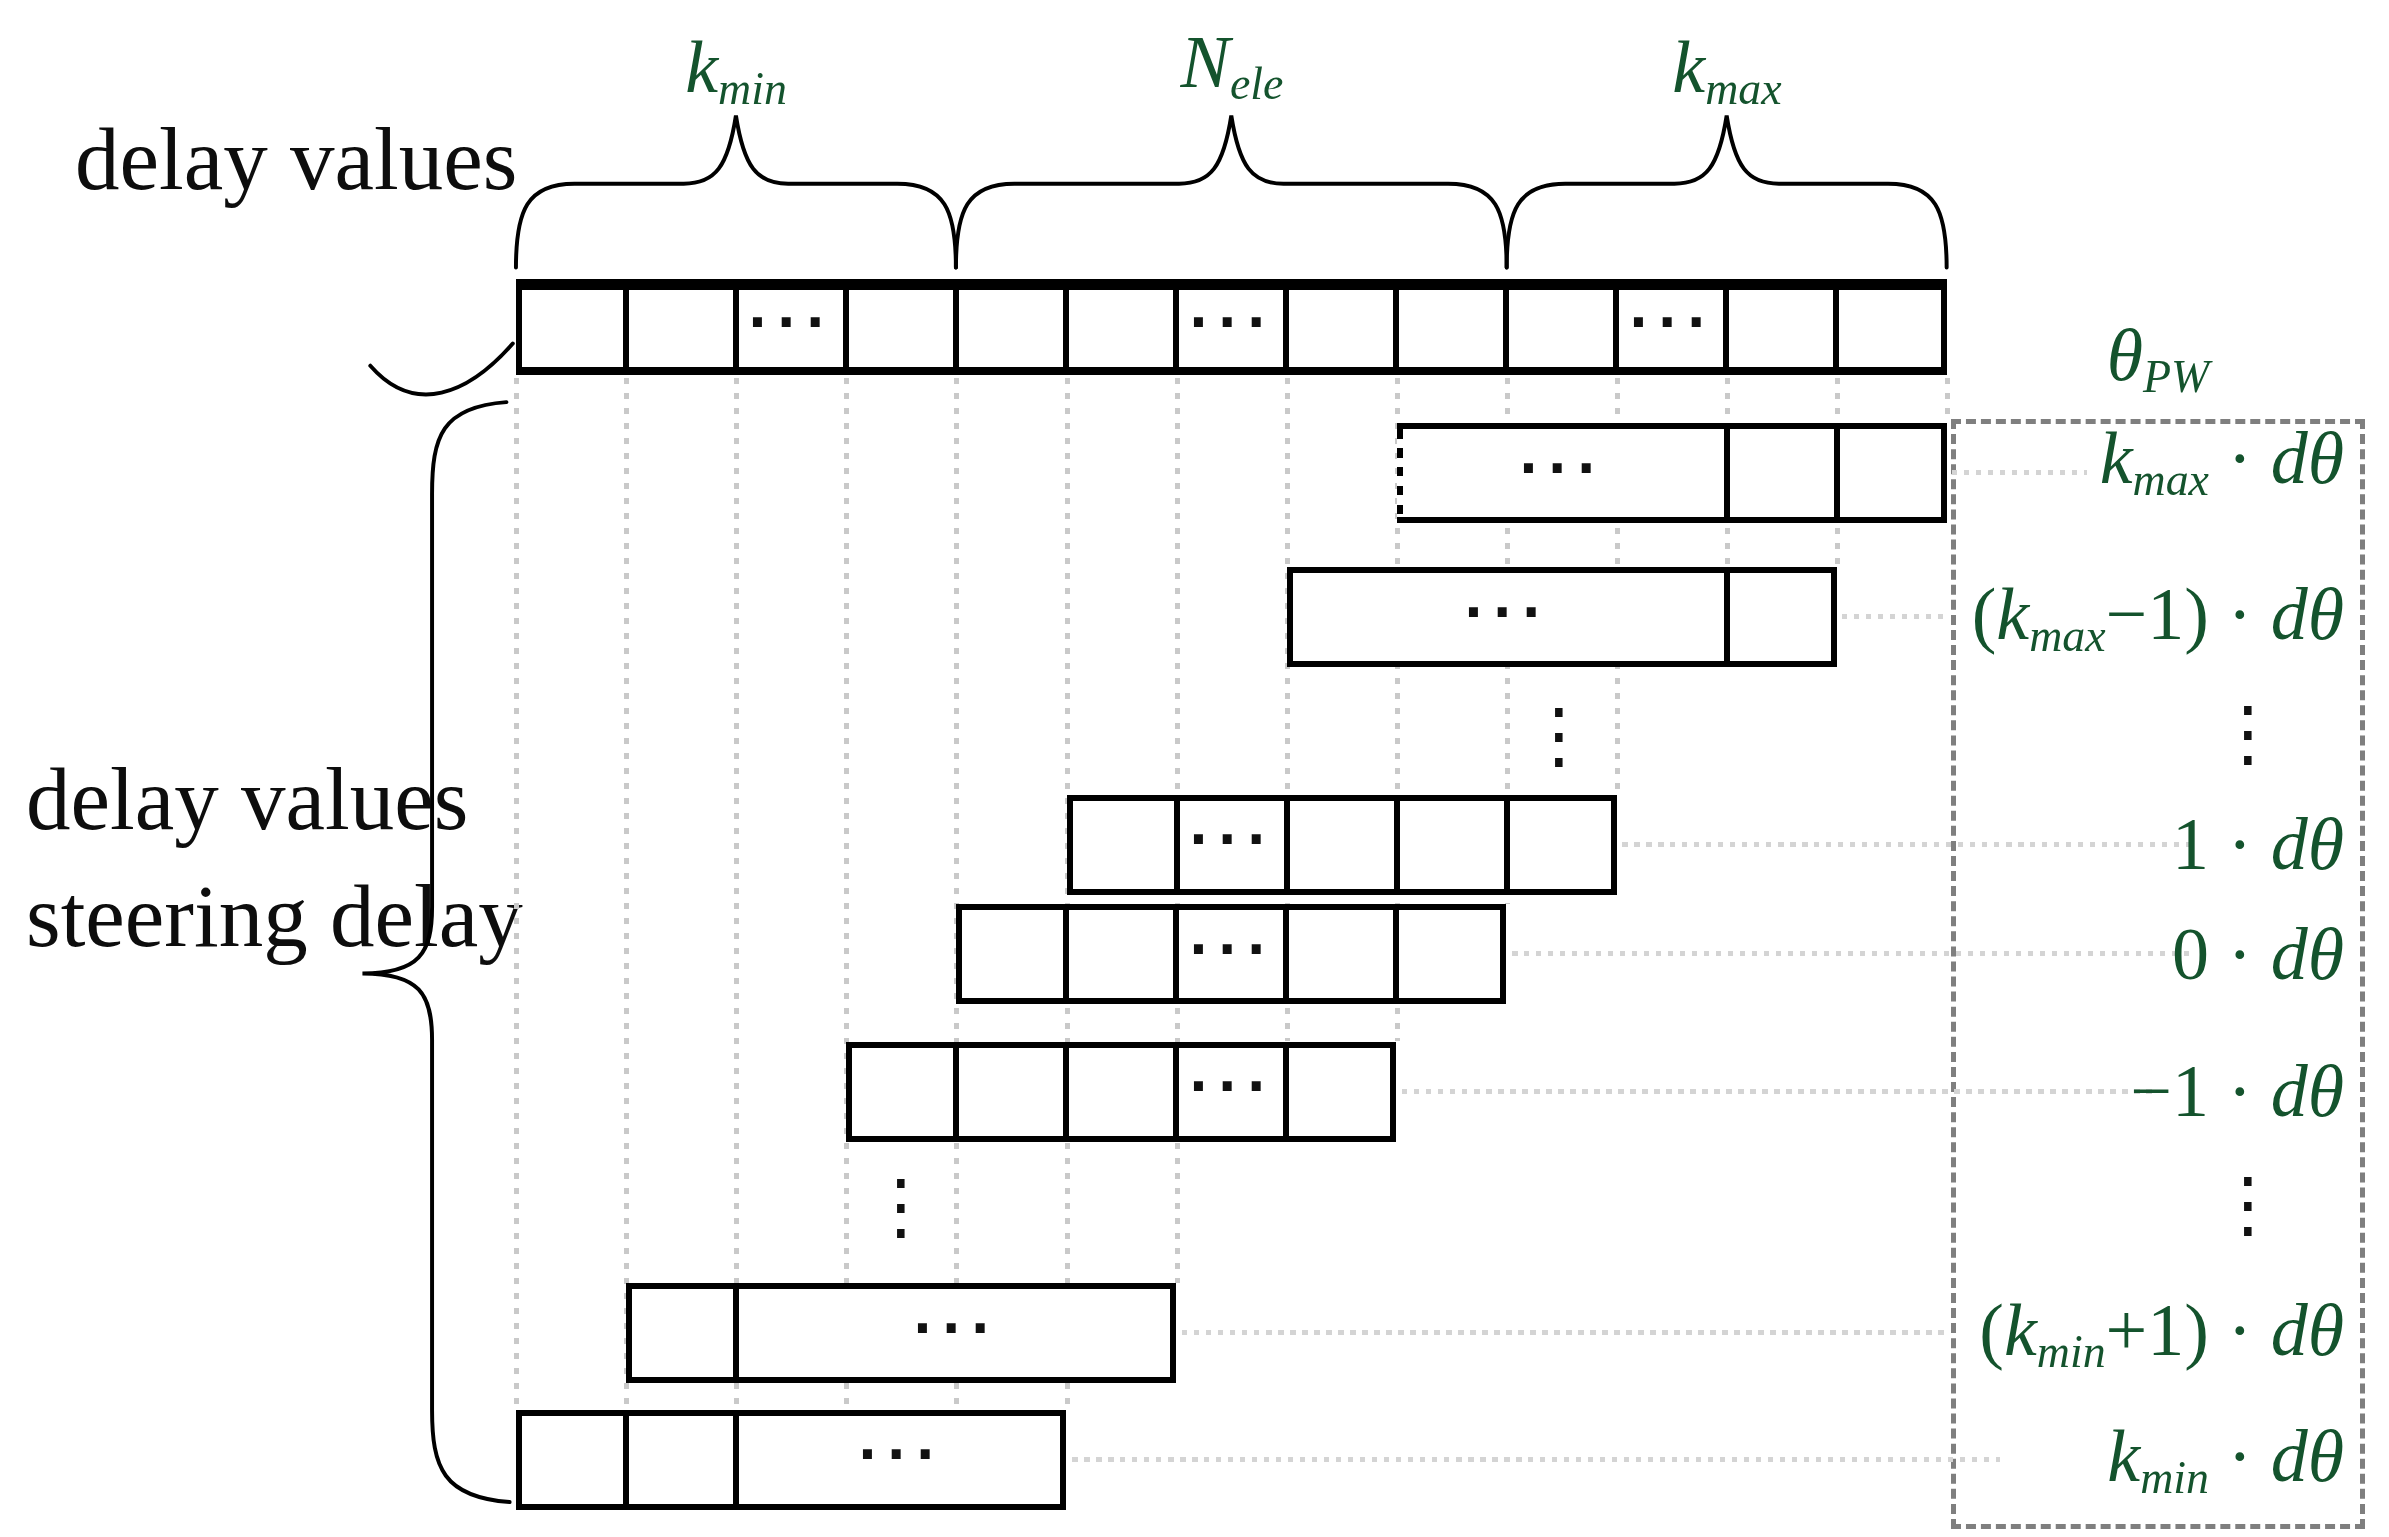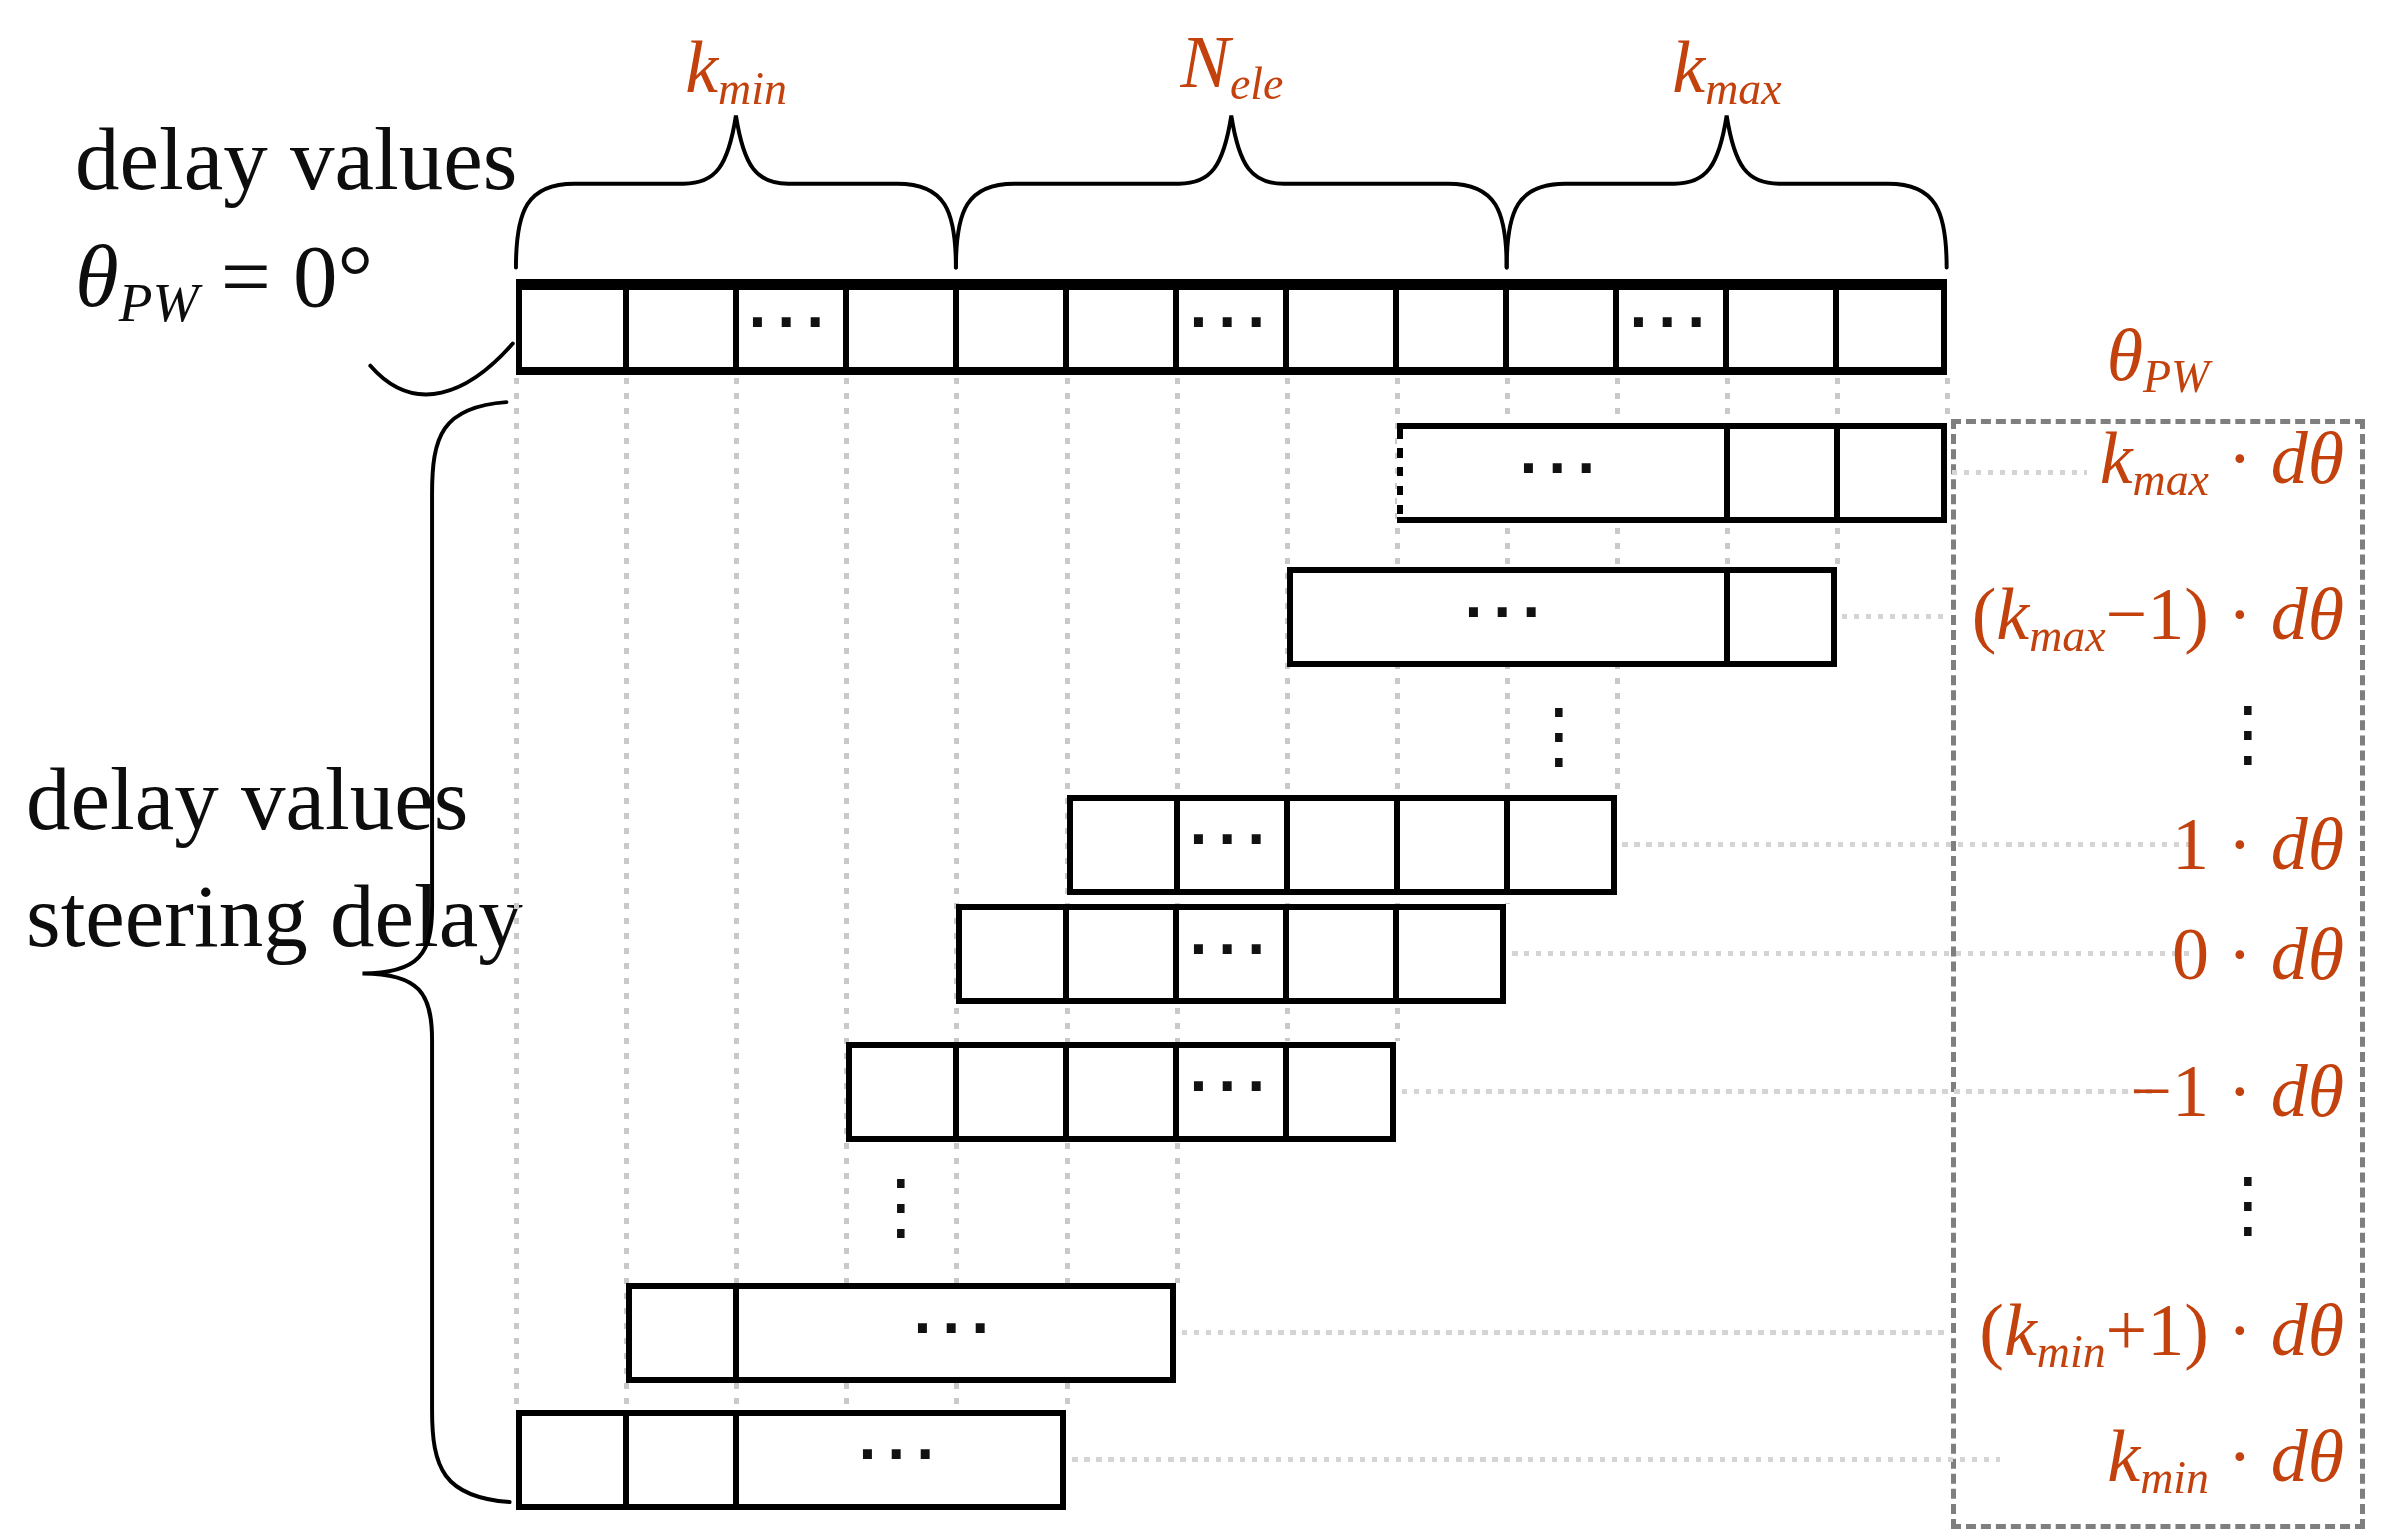--- a/index.html
+++ b/index.html
@@ -56,21 +56,21 @@
   .vdots{
     position:absolute;
     font-size:73px;color:#111;
     transform:translate(-50%,-50%);
     z-index:4;
     font-family:"DejaVu Sans","Liberation Sans",sans-serif;
     letter-spacing:0;
   }
   .mlabel{
     position:absolute;
-    font-size:74px;color:#c2410c;
+    font-size:74px;color:#14532d;
     white-space:nowrap;
     z-index:5;
   }
   .mlabel.center{transform:translate(-50%,-50%);}
   .mlabel.rightal{transform:translate(0,-50%);}
   .mlabel .it{font-style:italic;}
   .mlabel .sb{font-style:italic;font-size:0.62em;vertical-align:-0.28em;letter-spacing:0;}
   .note .it{font-style:italic;}
   .note .sb{font-style:italic;font-size:0.62em;vertical-align:-0.28em;}
   #braces-svg{position:absolute;left:0;top:0;z-index:2;}
@@ -82,21 +82,20 @@
     background:transparent;
   }
 </style>
 </head>
 <body>
 
 <div id="canvas">
 
   <div class="note" style="left:75px;top:101px;">
     <span class="ln">delay values</span>
-    <span class="ln"><span class="it">θ</span><span class="sb">PW</span><span> = 0°</span></span>
   </div>
 
   <div class="note" style="left:26px;top:741px;">
     <span class="ln">delay values</span>
     <span class="ln">steering delay</span>
   </div>
 
   <div id="dashedbox" style="left: 1951px; top: 419px; width: 414px; height: 1110px; border-color: rgb(127, 127, 127);"></div>
 
   <div class="mlabel center" id="theta-header" style="left: 2158px; top: 358px;"><span class="it">θ</span><span class="sb">PW</span></div>

